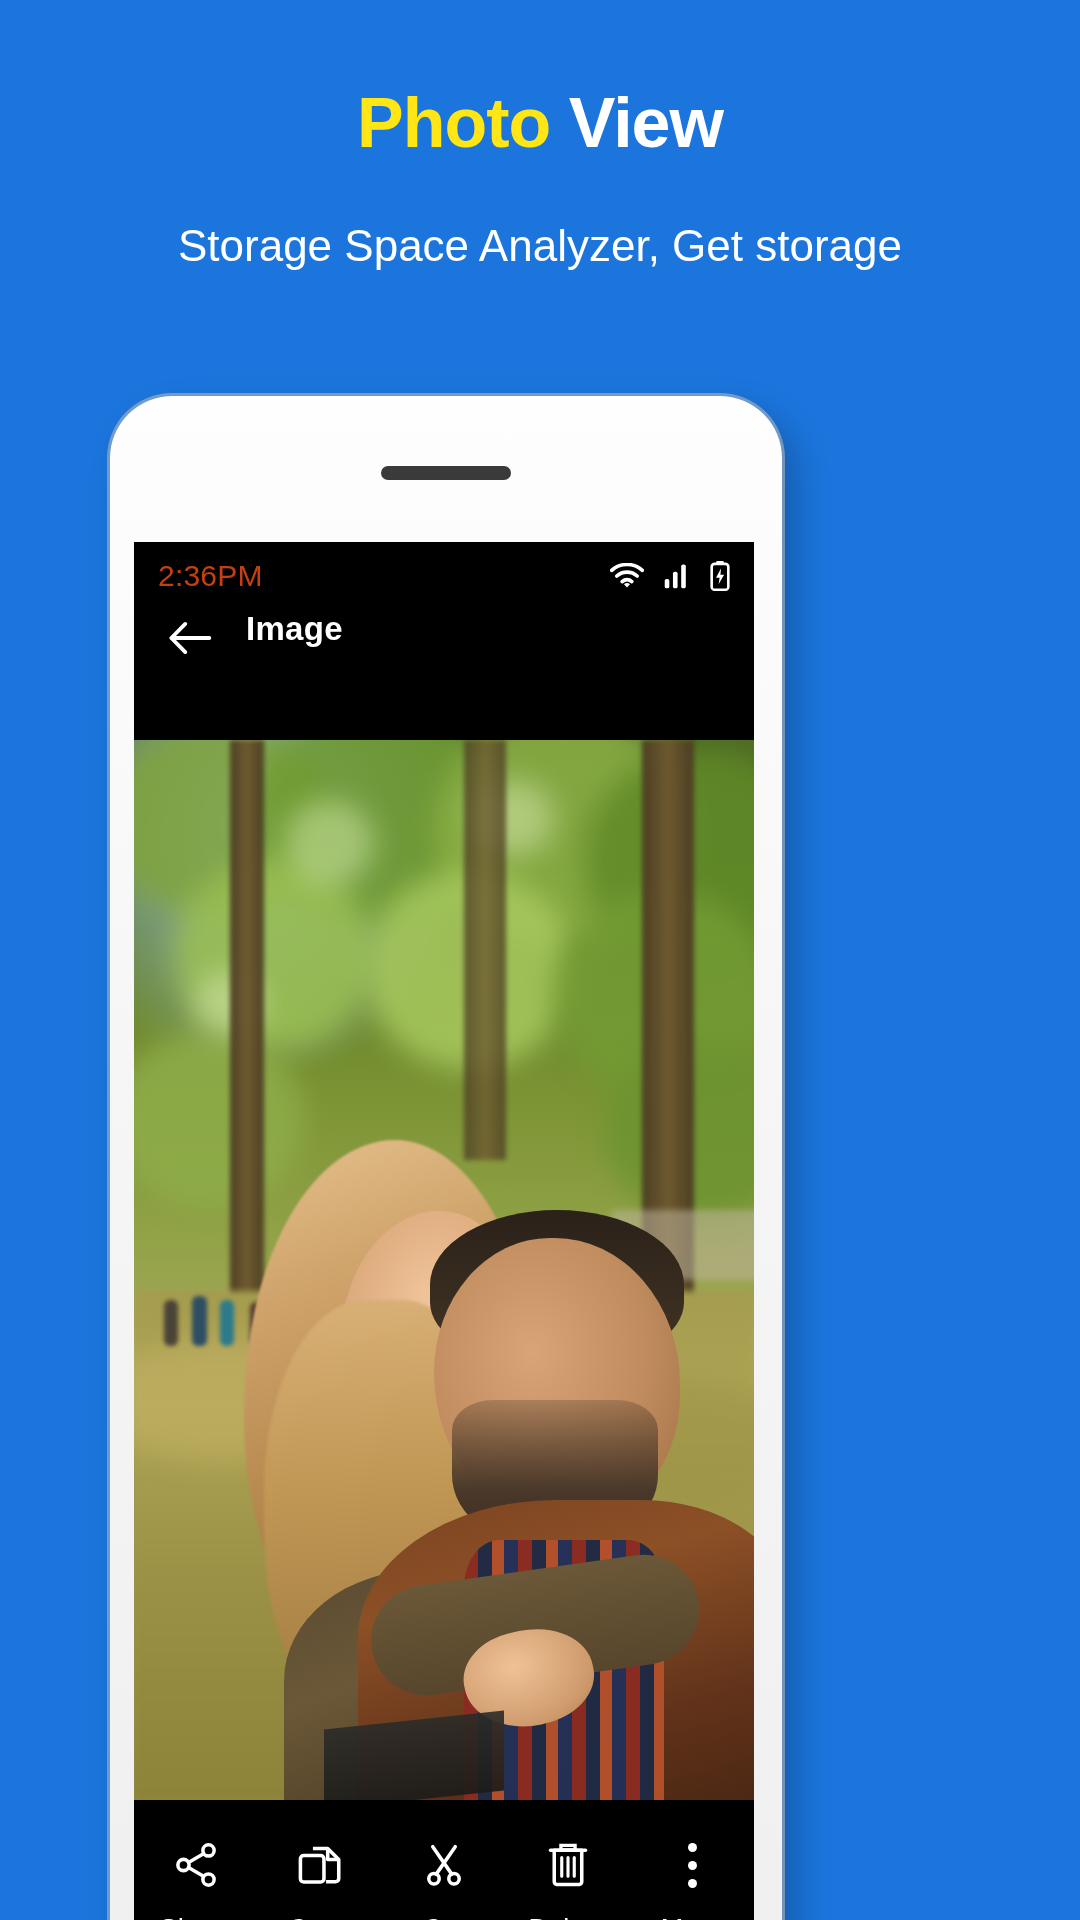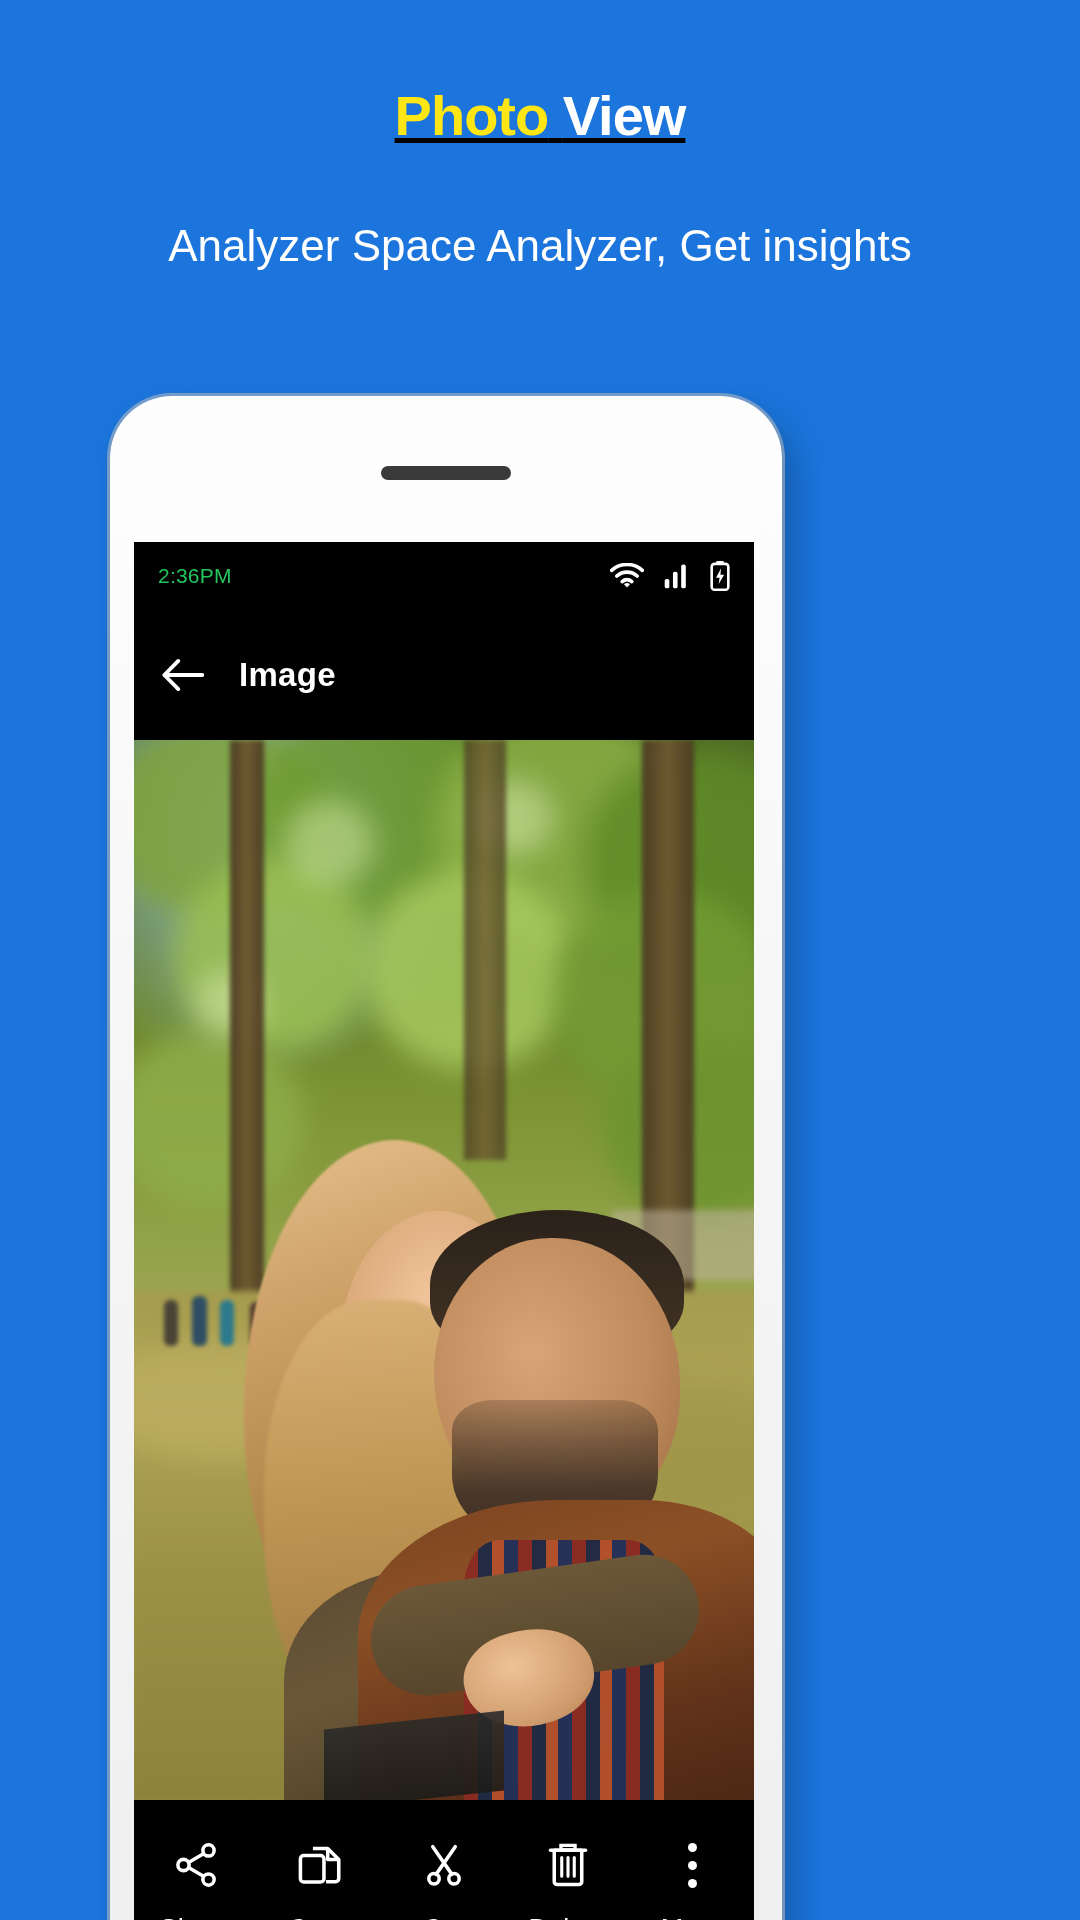--- a/index.html
+++ b/index.html
@@ -7,24 +7,23 @@
   body {
     background:#1B75DC;
     font-family:"Liberation Sans", sans-serif;
     position:relative;
   }
 
   
   #hero-title {
     position:absolute; left:0; top:88px; width:1080px;
     text-align:center;
-    font-size:56px; font-weight:bold; line-height:1.0;
+    font-size:70px; font-weight:bold; line-height:1.0;
     letter-spacing:-1px;
     white-space:nowrap;
-    text-decoration:underline;
   }
   #hero-title .hl { color:#FFE614; }
   #hero-title .pl { color:#FFFFFF; }
 
   #hero-subtitle {
     position:absolute; left:50%; transform:translateX(-50%);
     top:218px; width:860px;
     text-align:center; color:#FFFFFF;
     font-size:44px; font-weight:400; line-height:1.25;
   }
@@ -56,32 +55,32 @@
     overflow:hidden;
   }
 
   
   #status-bar {
     position:relative; height:68px; width:100%;
     background:#000;
     display:flex; align-items:center;
     padding:0 24px 0 24px;
   }
-  #status-time { color:#22c55e; font-size:21px; letter-spacing:.2px; }
+  #status-time { color:#c2410c; font-size:30px; letter-spacing:.2px; }
   #status-icons {
     margin-left:auto; display:flex; align-items:center; gap:20px;
   }
   #status-icons svg { display:block; }
 
   
   #app-bar {
     height:130px; width:100%;
     background:#000;
-    display:flex; align-items:center;
-    padding-left:21px;
+    display:flex; align-items:flex-start;
+    padding-left:28px;
   }
   #back-button { width:56px; height:56px; display:flex; align-items:center; justify-content:center; }
   #app-bar-title {
     color:#fff; font-size:33px; font-weight:bold;
     margin-left:28px; letter-spacing:.3px;
   }
 
   
   #photo-area {
     position:relative;
@@ -203,21 +202,21 @@
   .dots i { width:9px; height:9px; border-radius:50%; background:#fff; display:block; }
 </style>
 </head>
 <body>
 
 <div id="hero-title">
   <span class="hl">Photo</span><span class="pl">&nbsp;</span><span class="pl">View</span>
 </div>
 
 <div id="hero-subtitle">
-  <span class="sub-line">Analyzer Space Analyzer, Get insights</span>
+  <span class="sub-line">Storage Space Analyzer, Get storage</span>
 </div>
 
 <div id="phone">
   <div id="phone-earpiece"></div>
 
   <div id="phone-screen">
 
     <div id="status-bar">
       <span id="status-time">2:36PM</span>
       <span id="status-icons">

